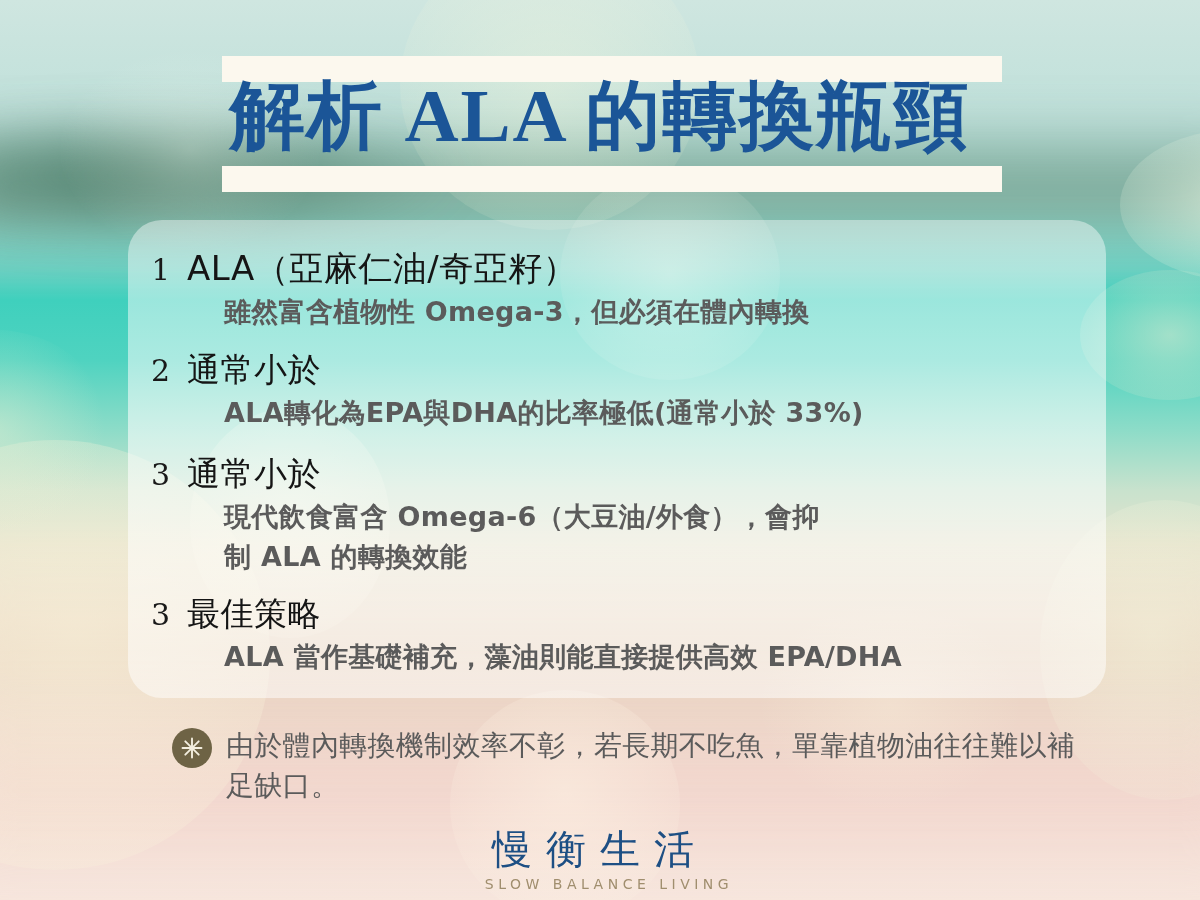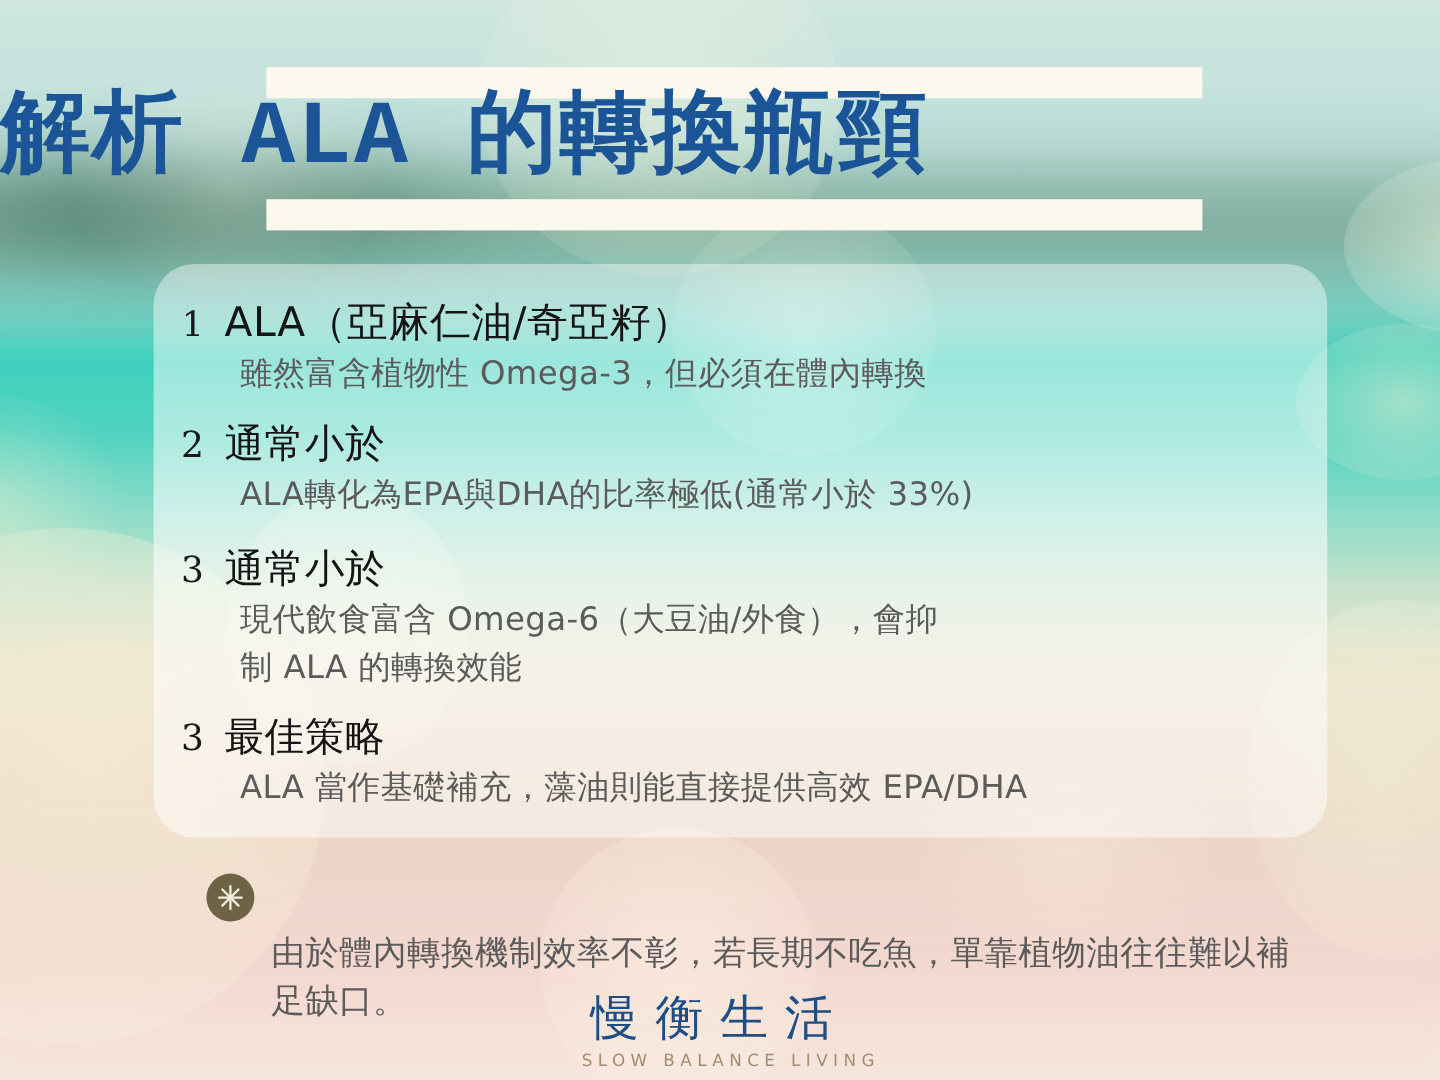--- a/index.html
+++ b/index.html
@@ -74,21 +74,22 @@
   
   #title-block { position:absolute; left:0; top:0; width:1200px; }
   .title-bar {
     position:absolute; left:222px; width:780px; height:26px;
     background:#FCF8EE;
   }
   .title-bar.top { top:56px; }
   .title-bar.bottom { top:166px; }
   #title-text {
     position:absolute; left:0; top:70px; width:1200px;
-    font-family:Liberation Mono, monospace;
+    text-align:center;
+    font-family:Liberation Serif, serif;
     font-weight:700;
     font-size:75px;
     line-height:92px;
     letter-spacing:2px;
     color:#1B5597;
     white-space:nowrap;
   }
 
   
   #content-card {
@@ -122,25 +123,25 @@
   .item-title {
     font-family:"DejaVu Sans", sans-serif;
     font-weight:400;
     font-size:33px;
     color:#151515;
     margin-left:17px;
     letter-spacing:0.5px;
   }
   .item-desc {
     font-family:"DejaVu Sans", sans-serif;
-    font-weight:400;
+    font-weight:700;
     font-size:27px;
     line-height:40px;
     color:#5B5B5B;
-    margin-left:72px;
+    margin-left:96px;
     letter-spacing:0.3px;
     white-space:nowrap;
   }
 
   
   #item-0 { position:absolute; left:0; top:26px; }
   #item-1 { position:absolute; left:0; top:128px; }
   #item-2 { position:absolute; left:0; top:232px; }
   #item-3 { position:absolute; left:0; top:372px; }
 
@@ -164,21 +165,20 @@
     margin-top:2px;
   }
   #footnote-icon svg { position:absolute; left:8px; top:8px; }
   #footnote-text {
     margin-left:14px;
     font-family:"DejaVu Sans", sans-serif;
     font-size:28px;
     line-height:40px;
     color:#5B5B5B;
     letter-spacing:0.3px;
-    margin-top:48px;
   }
 
   
   #logo {
     position:absolute;
     left:0; top:826px; width:1200px;
     text-align:center;
   }
   #logo-cn {
     font-family:"DejaVu Serif", serif;

